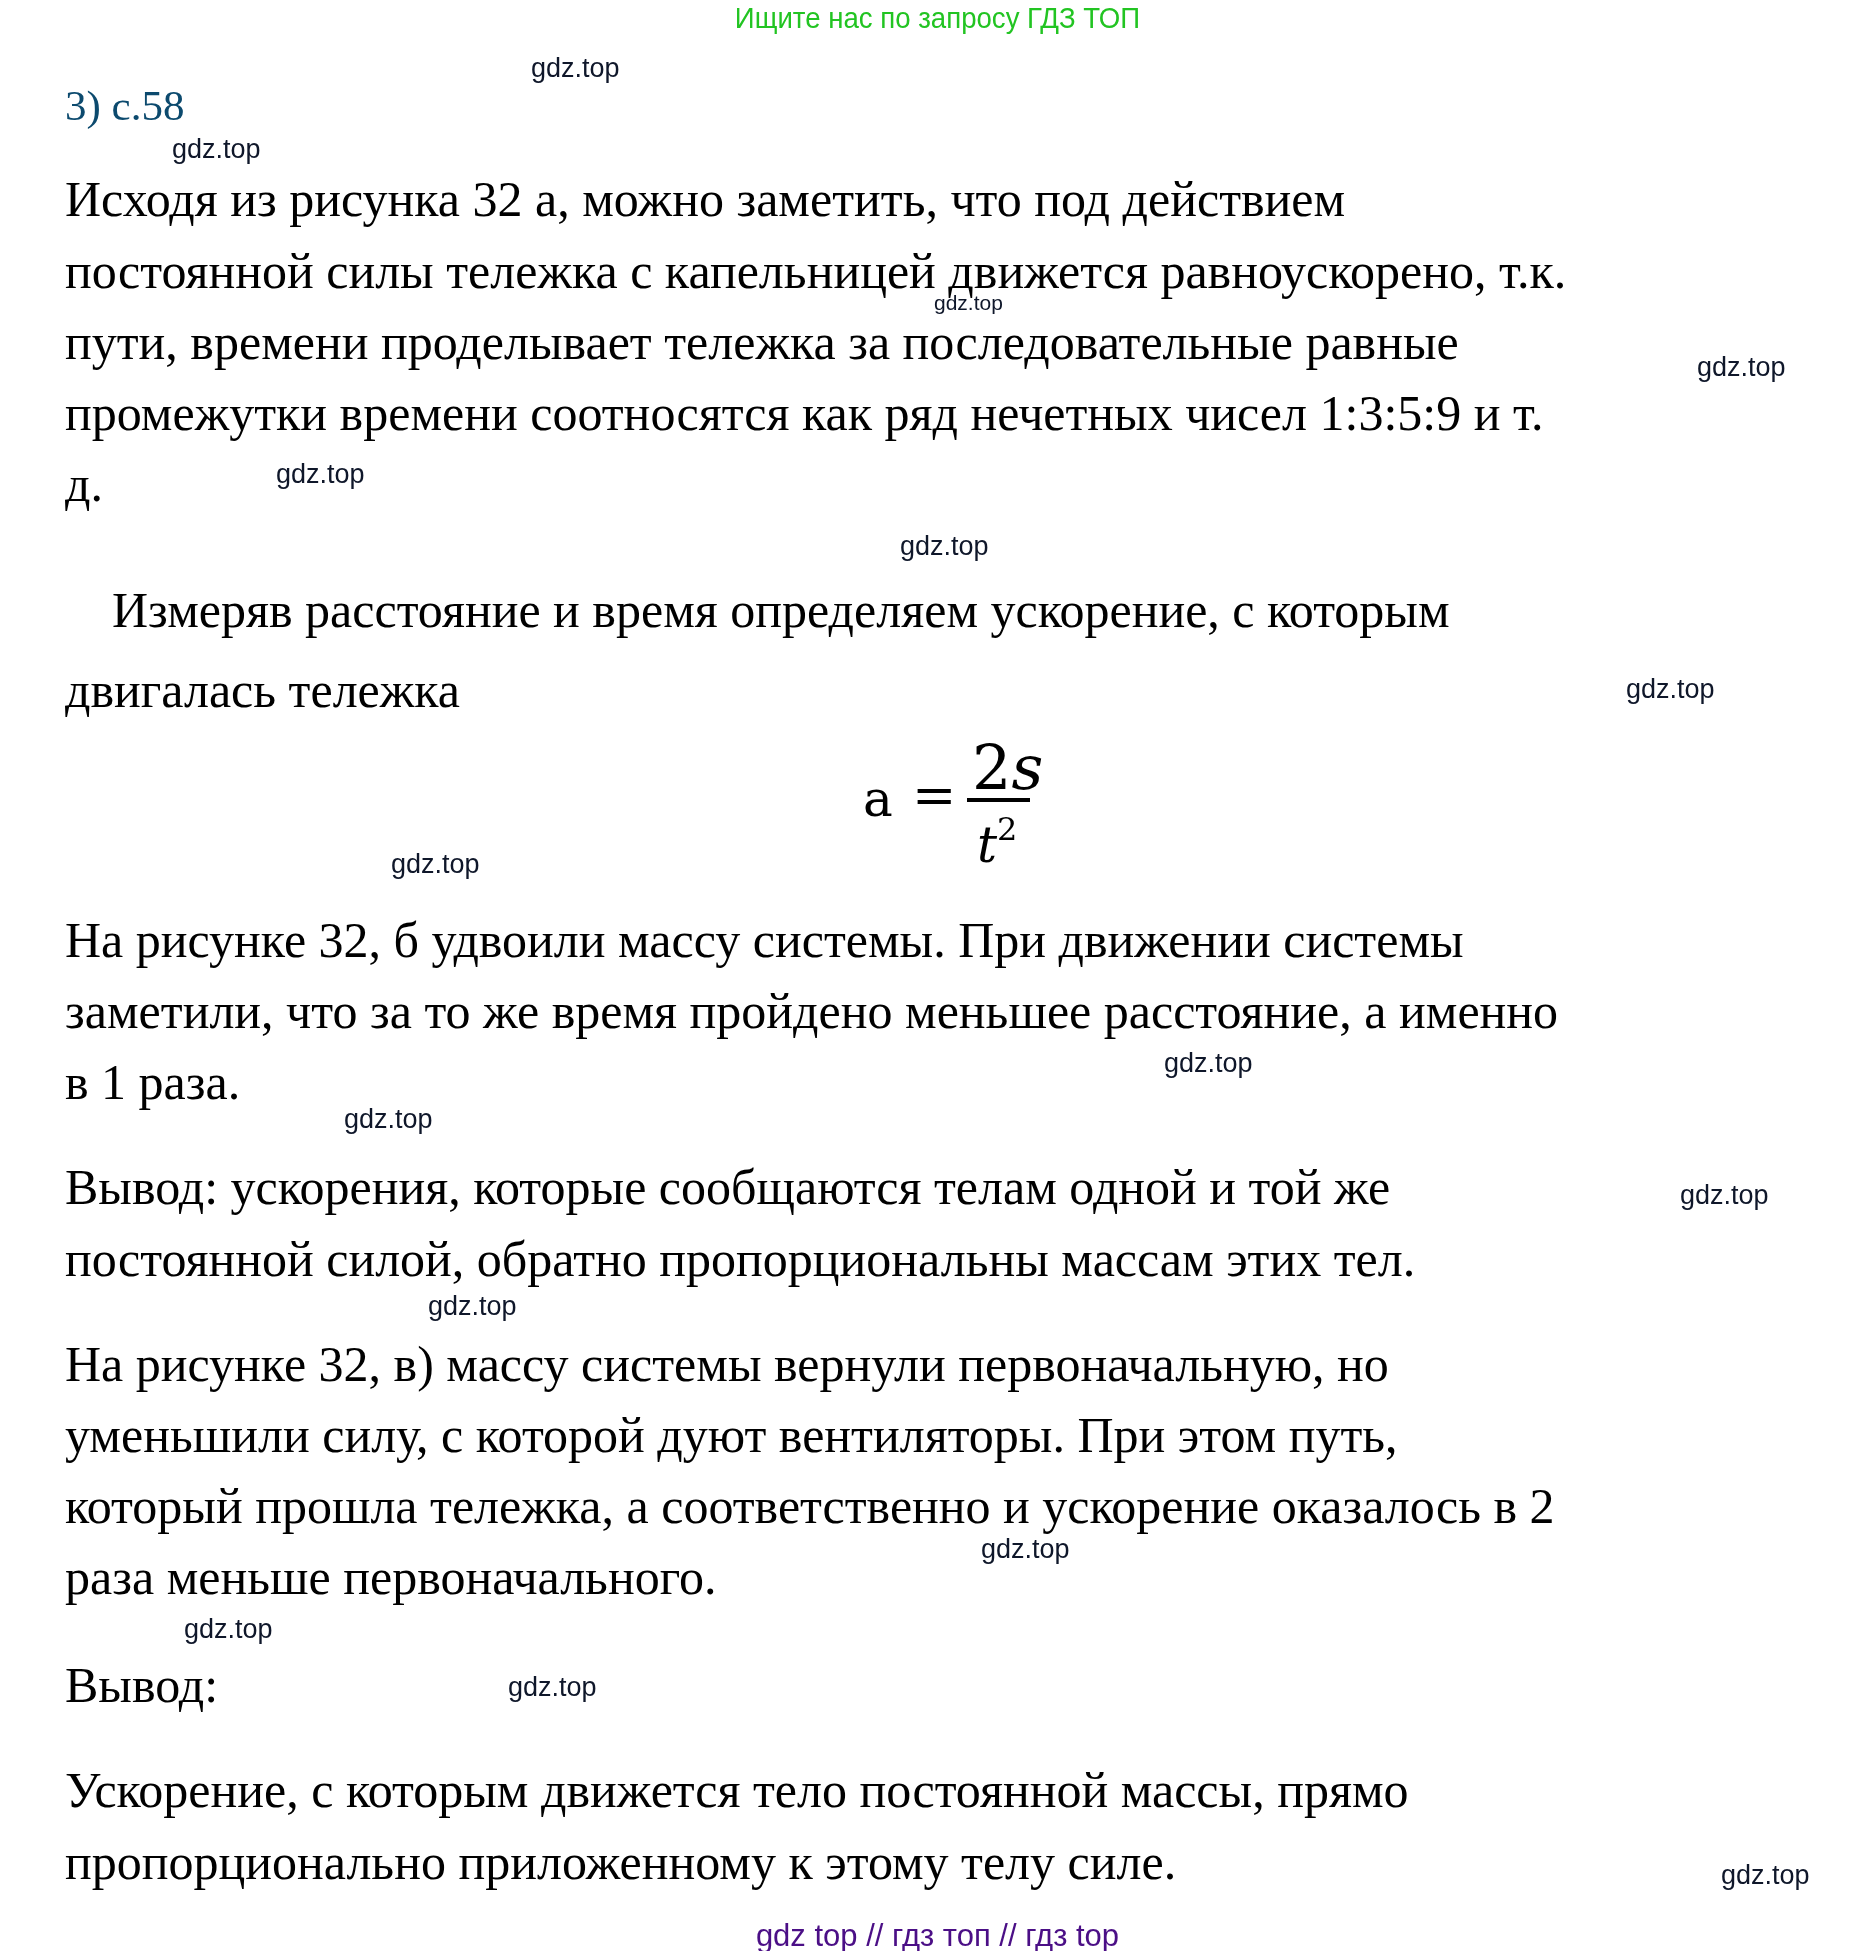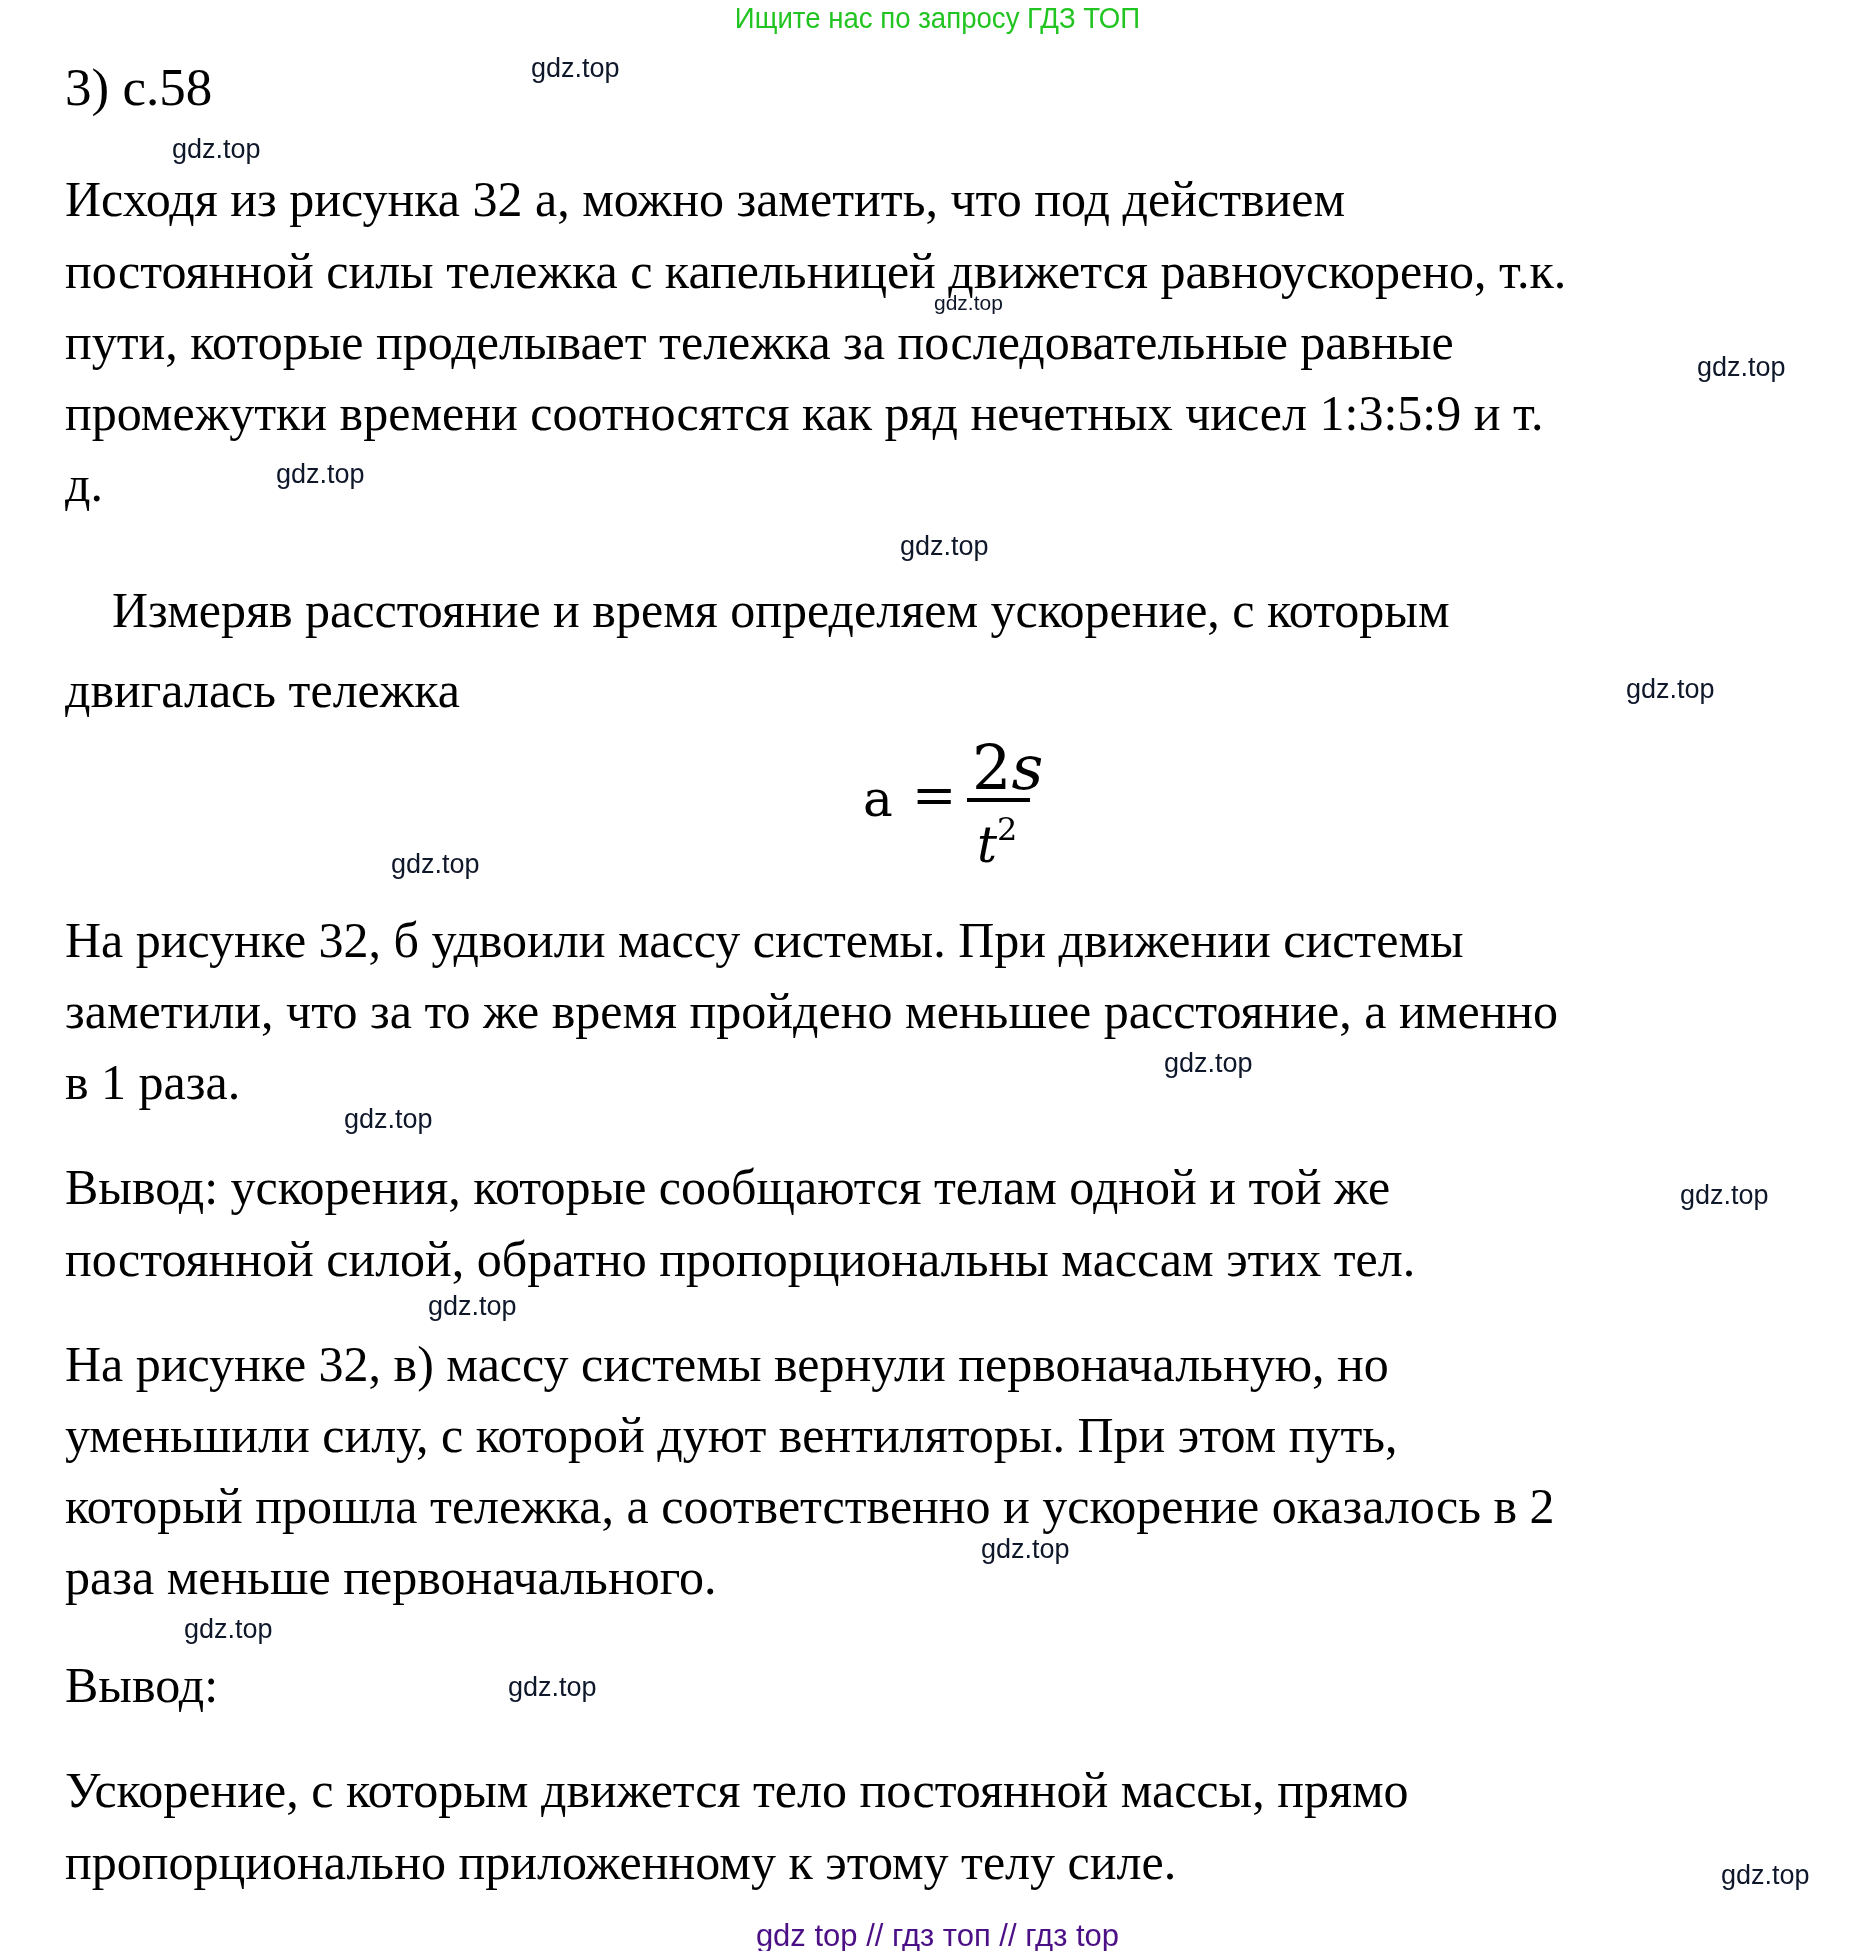--- a/index.html
+++ b/index.html
@@ -3,42 +3,42 @@
 <meta charset="utf-8">
 <style>
   html, body { margin: 0; padding: 0; background: #ffffff; }
   body { width: 1875px; height: 1951px; position: relative; overflow: hidden; }
   .abs { position: absolute; white-space: nowrap; }
   .header-banner {
     left: 0; width: 1875px; top: 0; text-align: center;
     font-family: "Liberation Sans", sans-serif; font-size: 30px; line-height: 36px;
     color: #22c422; transform: scaleX(0.92);
   }
-  .task-title { font-family: "Liberation Serif", serif; font-size: 53px; line-height: 1; color: #000000; }
+  .task-title { font-family: "Liberation Serif", serif; font-size: 43px; line-height: 1; color: #0c4a6e; margin-top: 23px; }
   .line { font-family: "Liberation Serif", serif; font-size: 50px; line-height: 1; color: #000; left: 65px; }
   .wm { font-family: "Liberation Sans", sans-serif; font-size: 27px; line-height: 1; color: #0f172a; }
   .wm.small { font-size: 21px; }
   .formula { font-family: "DejaVu Serif", serif; color: #000; }
   .formula .var { font-style: italic; }
   .frac-line { position: absolute; height: 4px; background: #000; }
   .footer {
     left: 0; width: 1875px; text-align: center;
     font-family: "Liberation Sans", sans-serif; font-size: 31px; line-height: 1; color: #4b0f86;
   }
 </style>
 </head>
 <body>
 
 <div class="abs header-banner">Ищите нас по запросу ГДЗ ТОП</div>
 
 <div class="abs task-title" style="left:65px; top:61px;">3) с.58</div>
 
 <div class="abs line" style="top:174px;">Исходя из рисунка 32 а, можно заметить, что под действием</div>
 <div class="abs line" style="top:246px;text-align:center;">постоянной силы тележка с капельницей движется равноускорено, т.к.</div>
-<div class="abs line" style="top:317px;">пути, которые проделывает тележка за последовательные равные</div>
+<div class="abs line" style="top:317px;">пути, времени проделывает тележка за последовательные равные</div>
 <div class="abs line" style="top:388px;">промежутки времени соотносятся как ряд нечетных чисел 1:3:5:9 и т.</div>
 <div class="abs line" style="top:459px;">д.</div>
 
 <div class="abs line" style="top:585px;margin-left:47px;">Измеряв расстояние и время определяем ускорение, с которым</div>
 <div class="abs line" style="top:625px;margin-top:40px;">двигалась тележка</div>
 
 <div>
   <span class="abs formula var" style="left:863px; top:770px; font-size:50px;">a</span>
   <span class="abs formula" style="left:912px; top:764px; font-size:53px;">=</span>
   <span class="abs formula" style="left:972px; top:731px; font-size:62px;">

